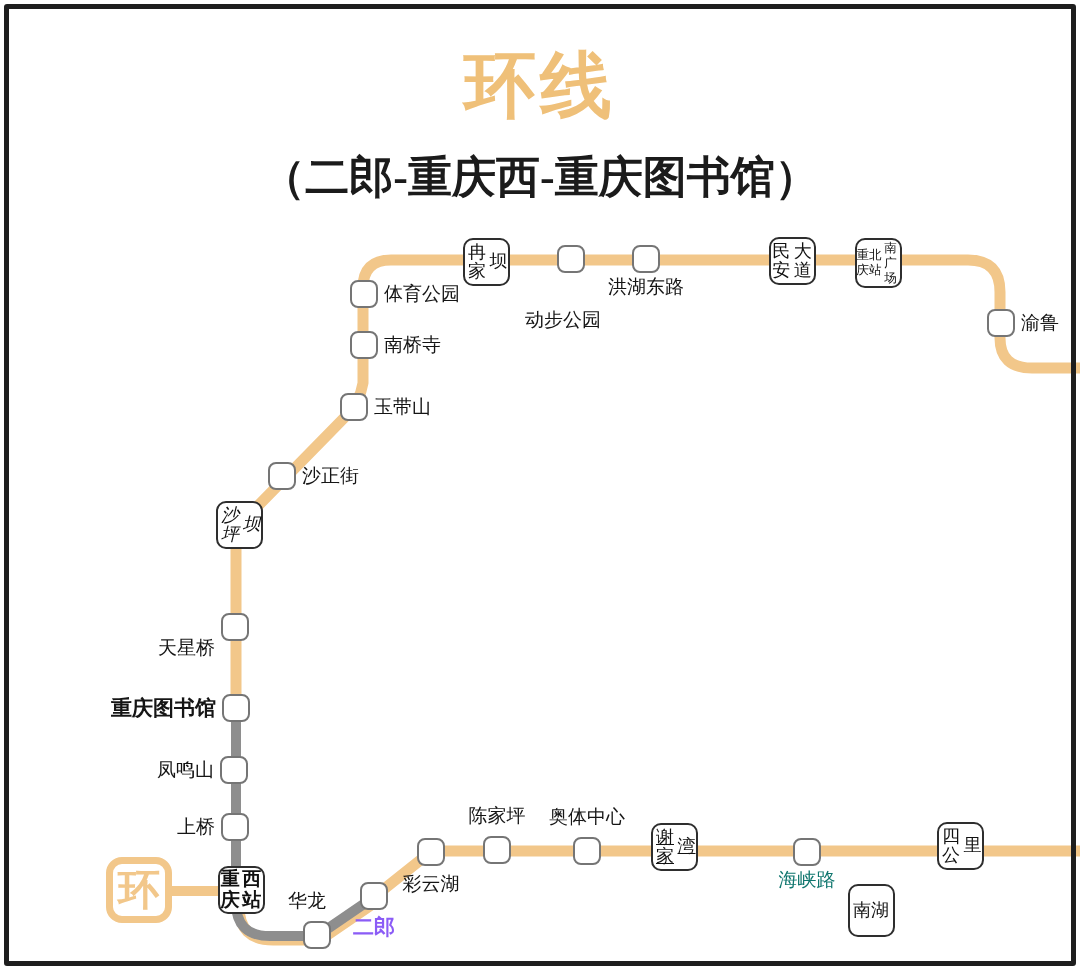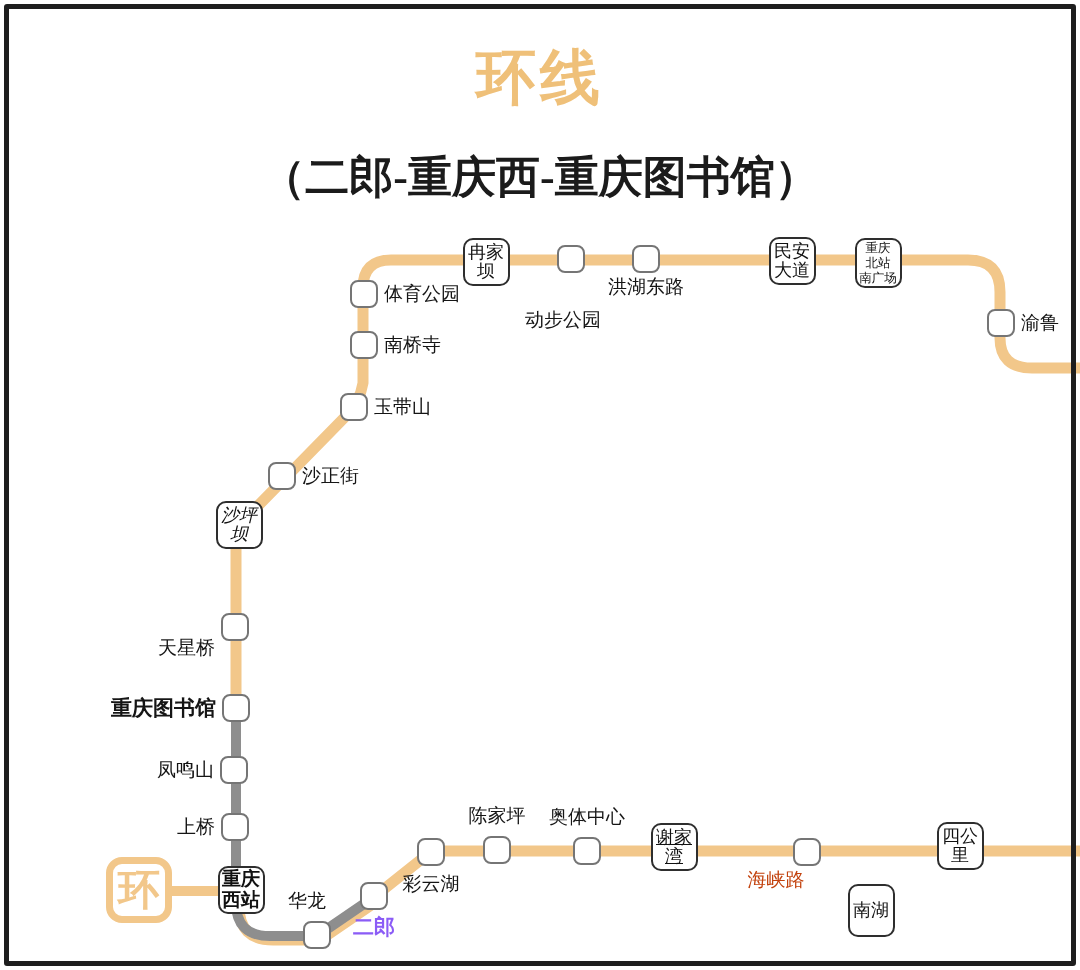--- a/index.html
+++ b/index.html
@@ -3,36 +3,36 @@
 <meta charset="utf-8">
 <style>
   html,body{margin:0;padding:0;background:#ffffff;}
   .canvas{
     position:relative;width:1080px;height:970px;background:#ffffff;overflow:hidden;
     font-family:"Liberation Sans",sans-serif;
   }
   .frame{position:absolute;inset:4px;border:5px solid #1e1e1e;border-radius:3px;pointer-events:none;z-index:5;}
   .title{
     position:absolute;top:38px;left:0;width:100%;text-align:center;
-    font-family:"Liberation Serif",serif;font-weight:700;font-size:60px;letter-spacing:4px;z-index:1;
+    font-family:"Liberation Serif",serif;font-weight:700;font-size:72px;letter-spacing:4px;z-index:1;
   }
   .subtitle{
     position:absolute;top:148px;left:0;width:100%;text-align:center;
     font-family:"Liberation Serif",serif;font-weight:700;font-size:44px;color:#1b1b1b;z-index:1;letter-spacing:0px;
   }
   svg.lines{position:absolute;left:0;top:0;z-index:1;}
   #stations{position:absolute;left:0;top:0;width:100%;height:100%;z-index:2;}
   .st-box-small{
     position:absolute;width:28px;height:28px;background:#ffffff;
     border:2px solid #757575;border-radius:8px;box-sizing:border-box;
   }
   .st-box-int{
     position:absolute;background:#ffffff;border:2px solid #2e2e2e;border-radius:10px;
-    box-sizing:border-box;display:flex;flex-direction:column;align-items:center;justify-content:center;
-    color:#111111;line-height:1.08;font-size:18px;
+    box-sizing:border-box;display:flex;align-items:center;justify-content:center;
+    text-align:center;color:#111111;line-height:1.08;font-size:18px;
   }
   .st-box-int.em{font-family:"Liberation Serif",serif;font-weight:700;font-size:19px;}
   .st-box-int.three{font-size:12.5px;line-height:1.2;}
   .st-label{position:absolute;white-space:nowrap;font-size:19px;color:#151515;line-height:1;}
   .st-label.em{font-family:"Liberation Serif",serif;font-weight:700;font-size:21px;}
   .st-label.side-below,.st-label.side-above{transform:translateX(-50%);}
   .st-label.side-left{text-align:right;}
   .badge{
     position:absolute;left:106px;top:857px;width:66px;height:66px;
     border-radius:16px;box-sizing:border-box;display:flex;align-items:center;justify-content:center;z-index:2;
@@ -158,21 +158,21 @@
         <div class="st-label side-above" style="color: rgb(21, 21, 21); left: 587px; top: 807px;">奥体中心</div>
       </div>
       <div>
         <div class="st-box-int" style="width: 47px; height: 48px; left: 650.5px; top: 823px; border-color: rgb(46, 46, 46); text-decoration: underline;">
           <span>谢家</span>
           <span>湾</span>
         </div>
       </div>
       <div>
         <div class="st-box-small" style="left: 793px; top: 838px; border-color: rgb(117, 117, 117);"></div>
-        <div class="st-label side-below" style="color: #c2410c; left: 776px; top: 870px;">海峡路</div>
+        <div class="st-label side-below" style="color: #0f766e; left: 807px; top: 870px;">海峡路</div>
       </div>
       <div>
         <div class="st-box-int" style="width: 47px; height: 53px; left: 847.5px; top: 884px; border-color: rgb(46, 46, 46);">
           <span>南湖</span>
         </div>
       </div>
       <div>
         <div class="st-box-int" style="width: 47px; height: 48px; left: 936.5px; top: 822px; border-color: rgb(46, 46, 46);">
           <span>四公</span>
           <span>里</span>

